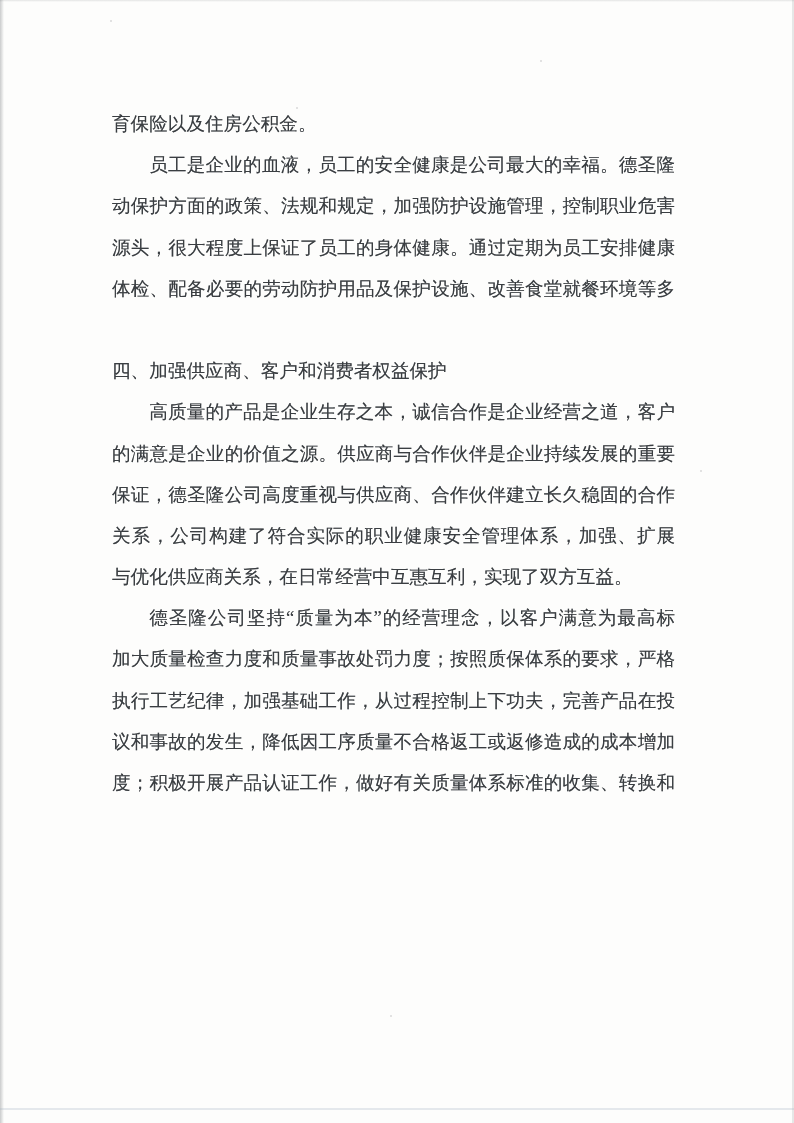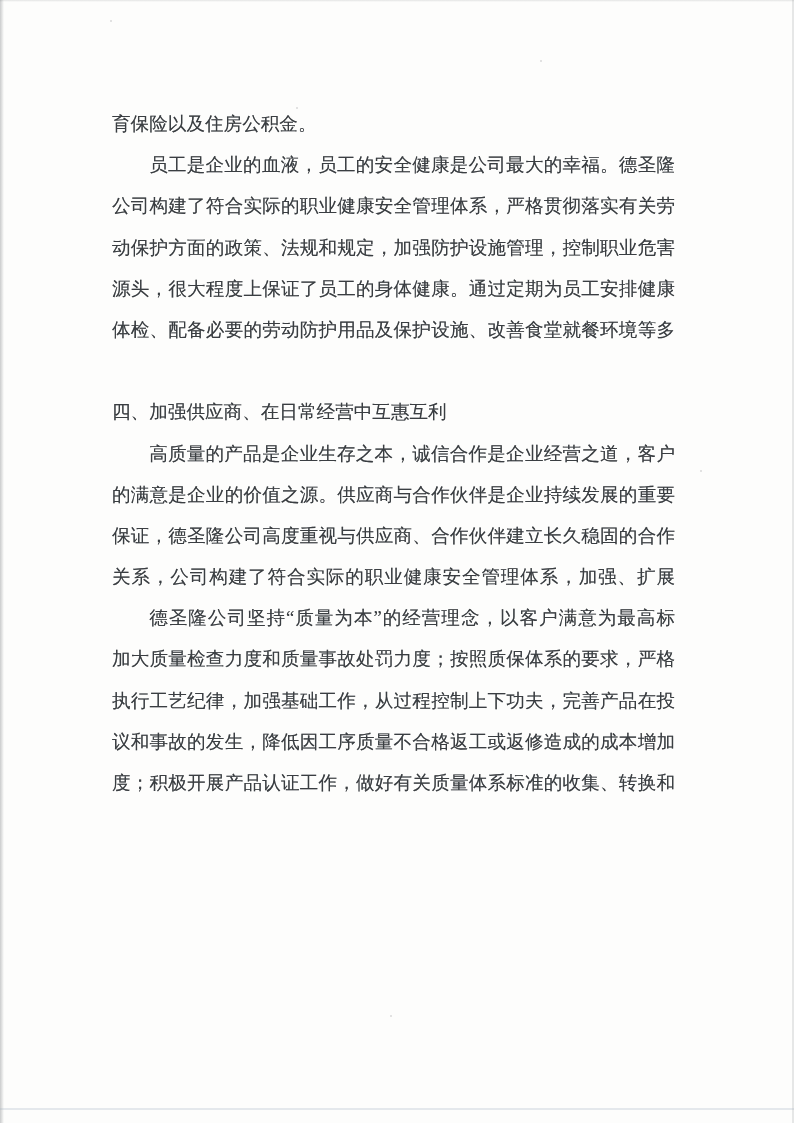--- a/index.html
+++ b/index.html
@@ -76,29 +76,29 @@
   <div class="edge-bottom"></div>
   <div class="speck s1"></div>
   <div class="speck s2"></div>
   <div class="speck s3"></div>
   <div class="speck s4"></div>
   <div class="speck s5"></div>
 
   <div class="text-block">
       <div class="line end">育保险以及住房公积金。</div>
       <div class="line full indent">员工是企业的血液，员工的安全健康是公司最大的幸福。德圣隆</div>
-      <div class="line full">公司构建了符合实际的职业健康安全管理体系，严格贯彻落实有关劳</div>
       <div class="line full">动保护方面的政策、法规和规定，加强防护设施管理，控制职业危害</div>
       <div class="line full">源头，很大程度上保证了员工的身体健康。通过定期为员工安排健康</div>
       <div class="line full">体检、配备必要的劳动防护用品及保护设施、改善食堂就餐环境等多</div>
       <div class="line blank"></div>
-      <div class="line heading">四、加强供应商、在日常经营中互惠互利</div>
+      <div class="line heading">四、加强供应商、客户和消费者权益保护</div>
       <div class="line full indent">高质量的产品是企业生存之本，诚信合作是企业经营之道，客户</div>
       <div class="line full">的满意是企业的价值之源。供应商与合作伙伴是企业持续发展的重要</div>
       <div class="line full">保证，德圣隆公司高度重视与供应商、合作伙伴建立长久稳固的合作</div>
       <div class="line full">关系，公司构建了符合实际的职业健康安全管理体系，加强、扩展</div>
+      <div class="line end">与优化供应商关系，在日常经营中互惠互利，实现了双方互益。</div>
       <div class="line full indent">德圣隆公司坚持“质量为本”的经营理念，以客户满意为最高标</div>
       <div class="line full">加大质量检查力度和质量事故处罚力度；按照质保体系的要求，严格</div>
       <div class="line full">执行工艺纪律，加强基础工作，从过程控制上下功夫，完善产品在投</div>
       <div class="line full">议和事故的发生，降低因工序质量不合格返工或返修造成的成本增加</div>
       <div class="line full">度；积极开展产品认证工作，做好有关质量体系标准的收集、转换和</div>
     </div>
 </div>
 
 </body></html>

